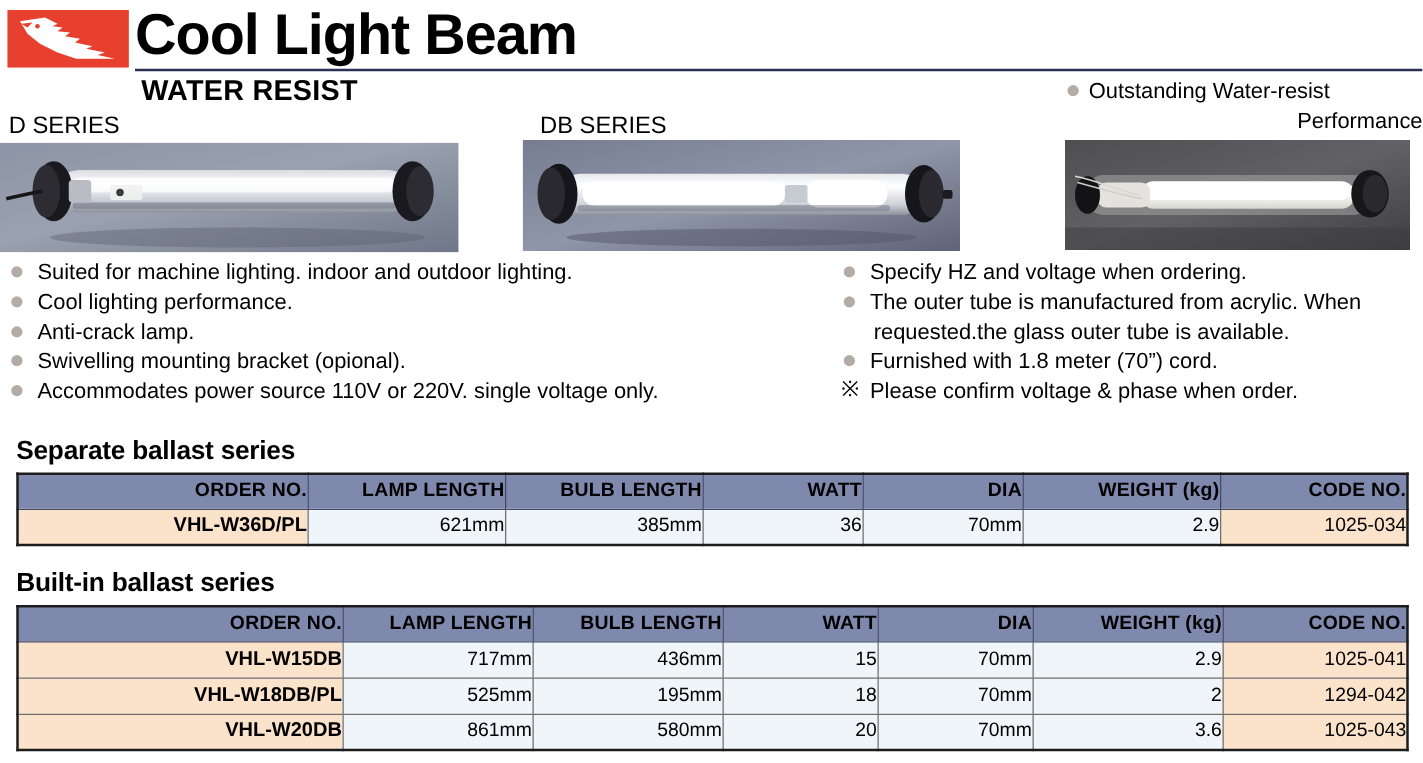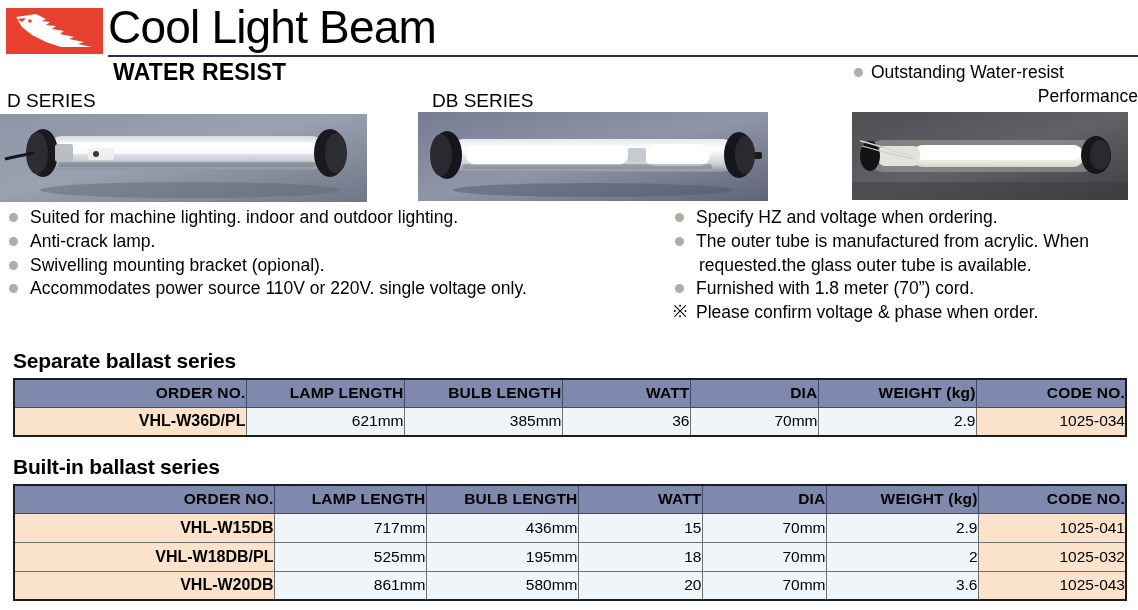--- a/index.html
+++ b/index.html
@@ -28,21 +28,21 @@
     background: #e8402e;
     overflow: hidden;
   }
   .logo svg { display: block; width: 97px; height: 46px; }
 
   .brand-title {
     position: absolute;
     left: 108px;
     top: -1px;
     font-size: 46px;
-    font-weight: normal;
+    font-weight: bold;
     letter-spacing: -0.8px;
     line-height: 56px;
     white-space: nowrap;
   }
 
   .header-rule {
     position: absolute;
     left: 108px;
     top: 55px;
     width: 1030px;
@@ -293,20 +293,24 @@
   </svg>
 </div>
 
 <div class="features feat-left">
   <div class="feat-item">
     <span class="bullet"></span>
     <span>Suited for machine lighting. indoor and outdoor lighting.</span>
   </div>
   <div class="feat-item">
     <span class="bullet"></span>
+    <span>Cool lighting performance.</span>
+  </div>
+  <div class="feat-item">
+    <span class="bullet"></span>
     <span>Anti-crack lamp.</span>
   </div>
   <div class="feat-item">
     <span class="bullet"></span>
     <span>Swivelling mounting bracket (opional).</span>
   </div>
   <div class="feat-item">
     <span class="bullet"></span>
     <span>Accommodates power source 110V or 220V. single voltage only.</span>
   </div>
@@ -401,21 +405,21 @@
       <td>2.9</td>
       <td class="code">1025-041</td>
     </tr>
     <tr>
       <td class="order">VHL-W18DB/PL</td>
       <td>525mm</td>
       <td>195mm</td>
       <td>18</td>
       <td>70mm</td>
       <td>2</td>
-      <td class="code">1025-032</td>
+      <td class="code">1294-042</td>
     </tr>
     <tr>
       <td class="order">VHL-W20DB</td>
       <td>861mm</td>
       <td>580mm</td>
       <td>20</td>
       <td>70mm</td>
       <td>3.6</td>
       <td class="code">1025-043</td>
     </tr>

